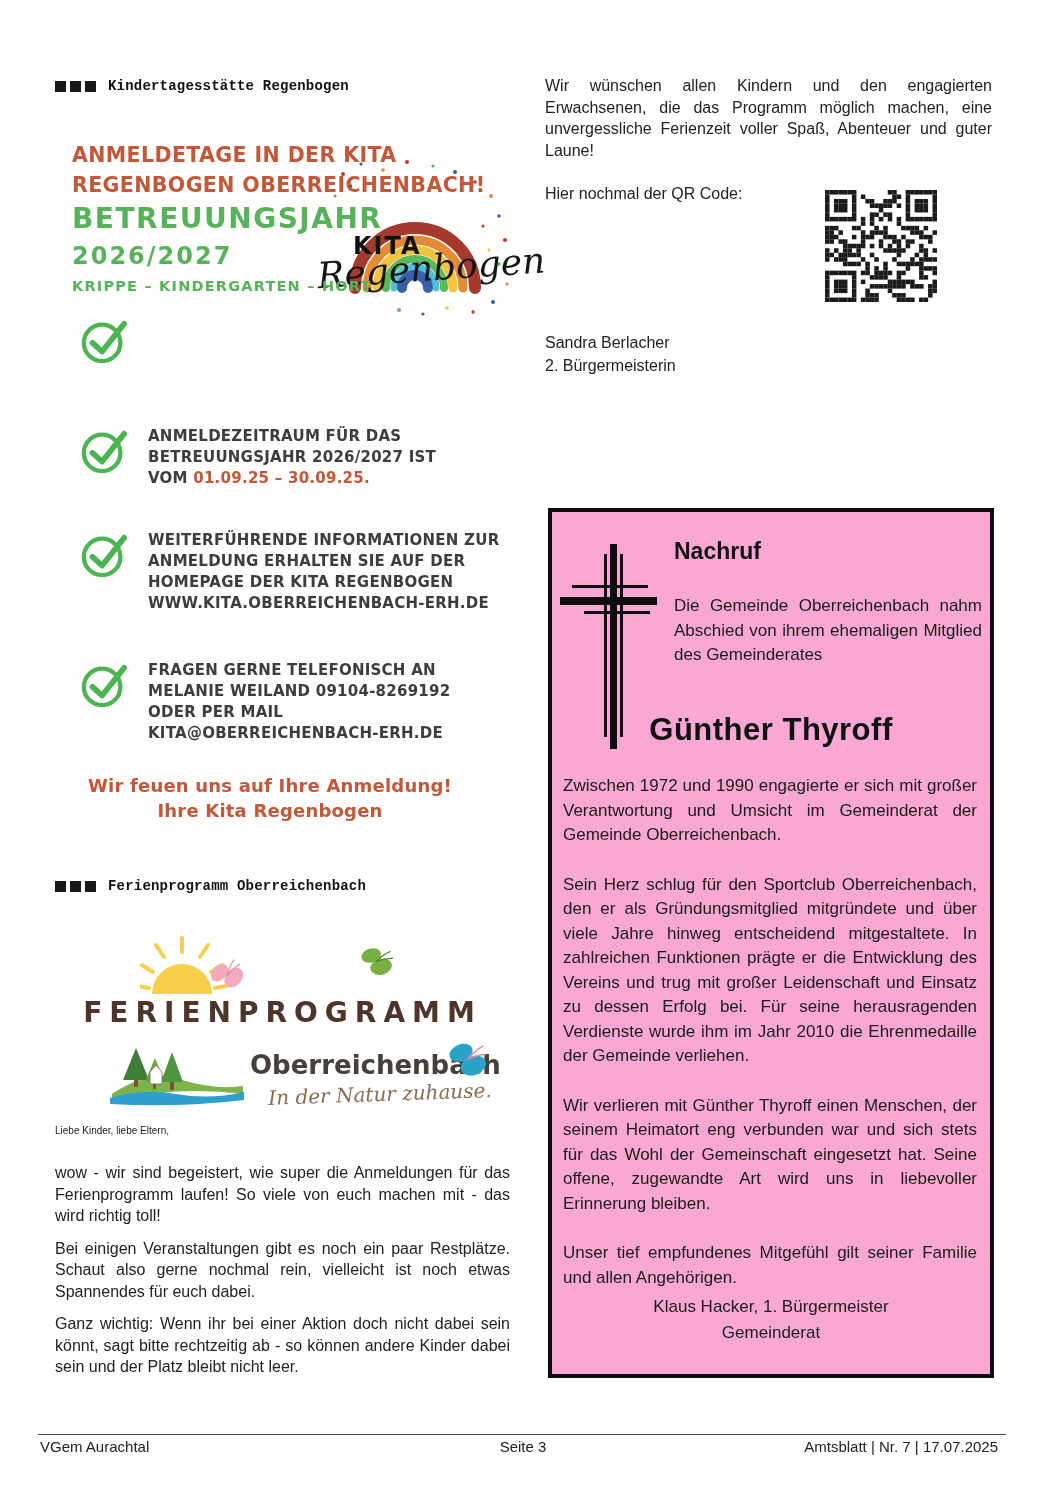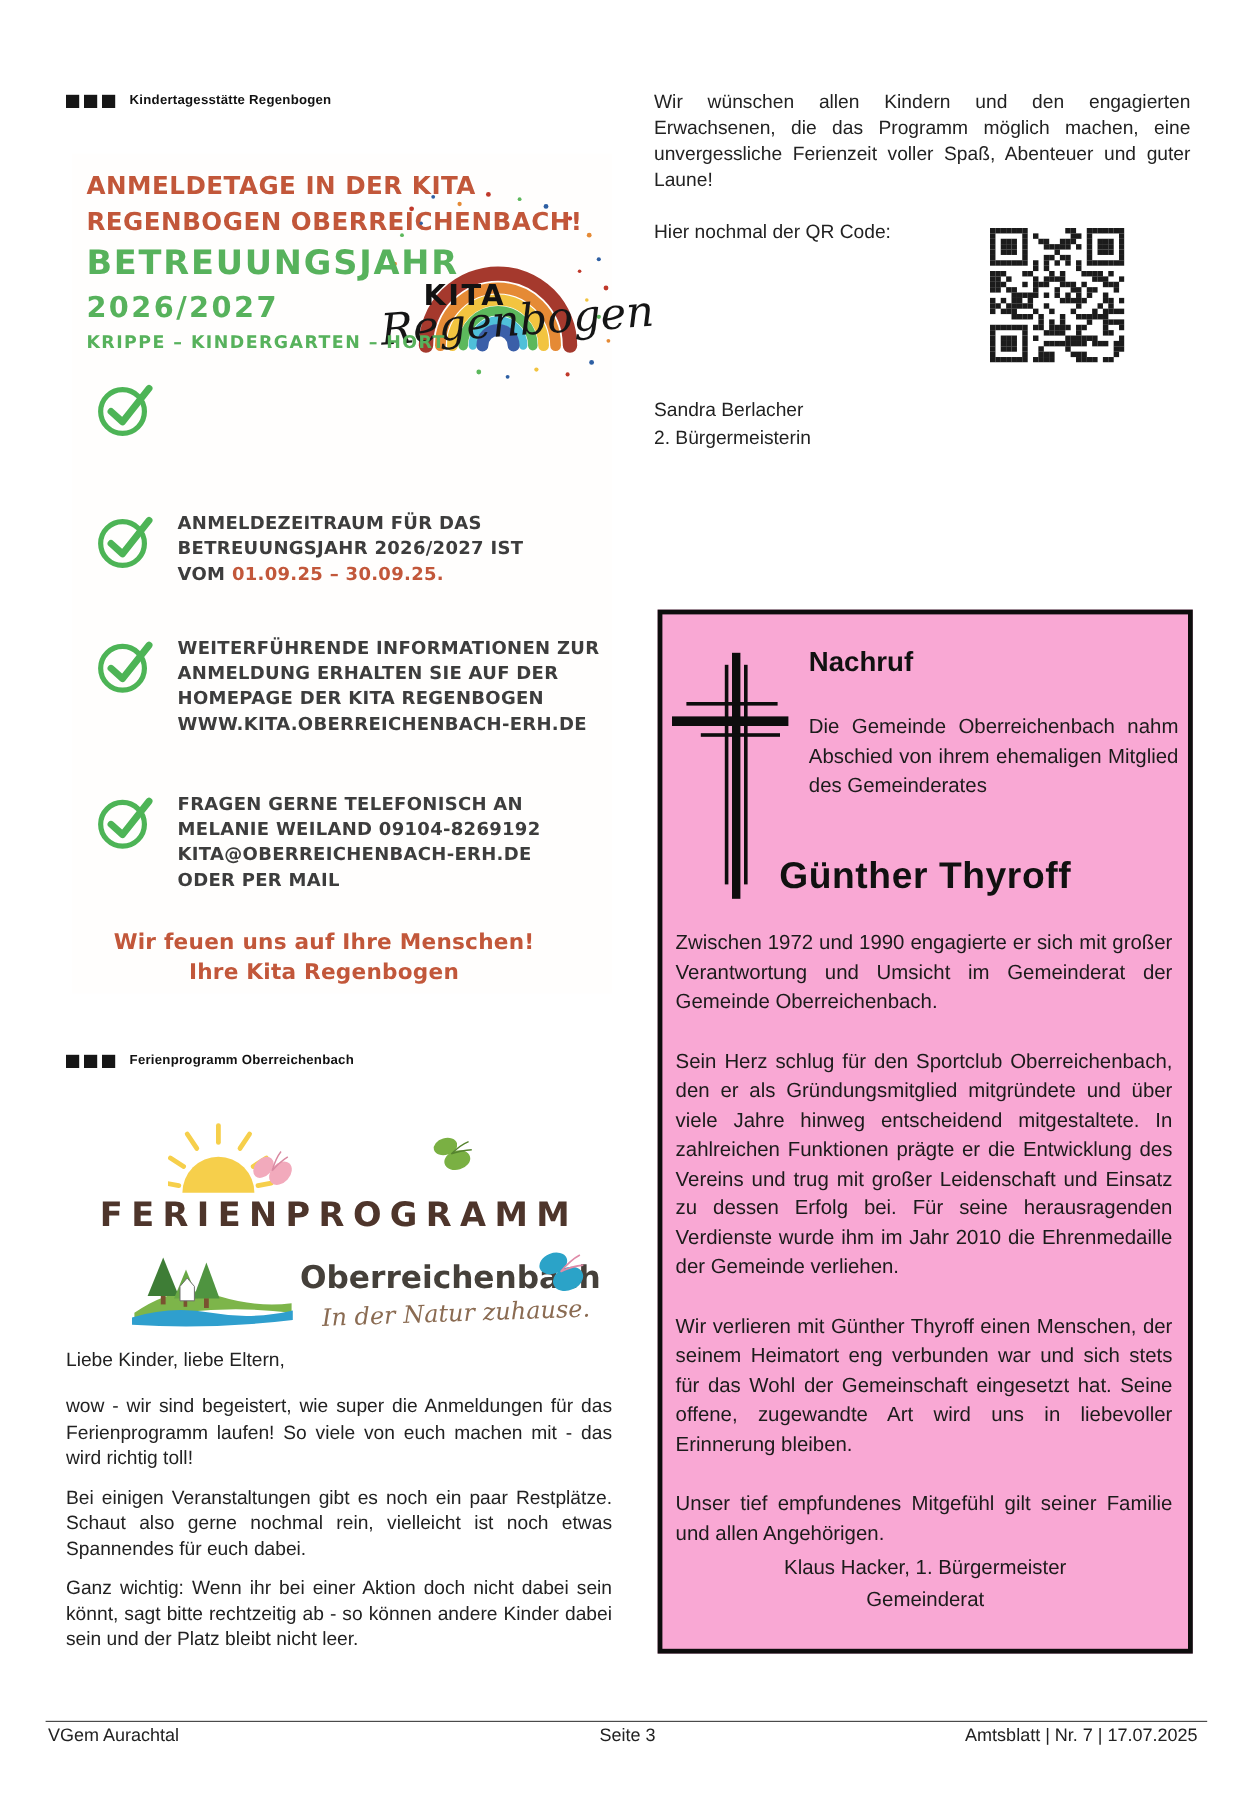--- a/index.html
+++ b/index.html
@@ -5,21 +5,21 @@
   html,body{margin:0;padding:0;background:#e8e8e8;}
   #page{
     position:relative;width:1046px;height:1500px;margin:0 auto;
     background:#ffffff;overflow:hidden;
     font-family:"Liberation Sans",sans-serif;color:#1f1f1f;
   }
   
   .sec-header{position:absolute;display:flex;align-items:center;}
   .sec-squares{display:flex;gap:4px;margin-right:12px;}
   .sec-squares i{display:block;width:11px;height:11px;background:#161616;}
-  .sec-title{font-size:11px;font-weight:bold;color:#111;letter-spacing:.2px;}
+  .sec-title{font-size:14px;font-weight:bold;color:#111;letter-spacing:.2px;font-family:Liberation Mono, monospace;}
   
   #flyer{position:absolute;left:60px;top:128px;width:450px;height:700px;background:#fffefd;}
   .flyer-bold{font-family:"DejaVu Sans",sans-serif;font-weight:bold;}
   #flyer-headline{position:absolute;left:12px;top:12px;font-size:20.5px;line-height:30px;
     color:#c2573a;letter-spacing:.4px;}
   #flyer-green{position:absolute;left:12px;top:74px;color:#57b25c;}
   #flyer-green .g1{font-size:28px;letter-spacing:1.5px;}
   #flyer-green .g2{font-size:24px;letter-spacing:2px;margin-top:7px;}
   #flyer-green .g3{font-size:14.5px;letter-spacing:1.2px;margin-top:8px;}
   #rainbow-logo{position:absolute;left:263px;top:28px;width:192px;height:162px;}
@@ -42,21 +42,21 @@
     font-family:"DejaVu Sans",sans-serif;font-weight:bold;font-size:28px;
     letter-spacing:7px;color:#4e352b;}
   #ferien-logo .fl-sub{position:absolute;left:195px;top:122px;
     font-family:"DejaVu Sans",sans-serif;font-weight:bold;font-size:26px;color:#45403a;}
   #ferien-logo .fl-tag{position:absolute;left:205px;top:154px;width:240px;text-align:center;
     font-family:"DejaVu Serif",serif;font-style:italic;font-size:20px;color:#8a6b52;
     transform:rotate(-2deg);}
   .abs{position:absolute;}
   
   .body-par{font-size:16px;line-height:21.5px;text-align:justify;color:#222;margin:0 0 11px 0;}
-  #greeting{position:absolute;left:55px;top:1125px;font-size:16px;color:#222;}
+  #greeting{position:absolute;left:55px;top:1125px;font-size:10px;color:#222;}
   #left-pars{position:absolute;left:55px;top:1162px;width:455px;}
   #right-intro{position:absolute;left:545px;top:75px;width:447px;}
   #qr-label{position:absolute;left:545px;top:185px;font-size:16px;color:#222;}
   #qr-box{position:absolute;left:825px;top:190px;width:112px;height:112px;}
   #signature{position:absolute;left:545px;top:332px;font-size:16px;line-height:22.5px;color:#222;}
   
   #obit{position:absolute;left:548px;top:508px;width:446px;height:870px;
     border:4px solid #0d0d0d;box-sizing:border-box;background:#f9a8d4;}
   #obit-cross{position:absolute;left:8px;top:22px;}
   #obit-title{position:absolute;left:122px;top:26px;font-size:23px;font-weight:bold;color:#111;}
@@ -182,27 +182,27 @@
     <div class="check-row" style="top:532px;">
       <span class="ic">
         <svg width="50" height="48" viewBox="0 0 52 50">
           <circle cx="23" cy="27" r="19" fill="none" stroke="#4db456" stroke-width="4.5"></circle>
           <path d="M13 27 L23 36 L46 7" fill="none" stroke="#4db456" stroke-width="6" stroke-linecap="round" stroke-linejoin="round"></path>
         </svg>
       </span>
       <div class="check-text flyer-bold">
         <div>FRAGEN GERNE TELEFONISCH AN</div>
         <div>MELANIE WEILAND 09104-8269192</div>
+        <div>ODER PER MAIL</div>
         <div>KITA@OBERREICHENBACH-ERH.DE</div>
-        <div>ODER PER MAIL</div>
       </div>
     </div>
 
     <div id="flyer-closing" class="flyer-bold">
-      <div>Wir feuen uns auf Ihre Menschen!</div>
+      <div>Wir feuen uns auf Ihre Anmeldung!</div>
       <div>Ihre Kita Regenbogen</div>
     </div>
   </div>
 
   <div class="sec-header" style="left:55px;top:878px;">
     <span class="sec-squares">
         <i></i>
         <i></i>
         <i></i>
       </span>

